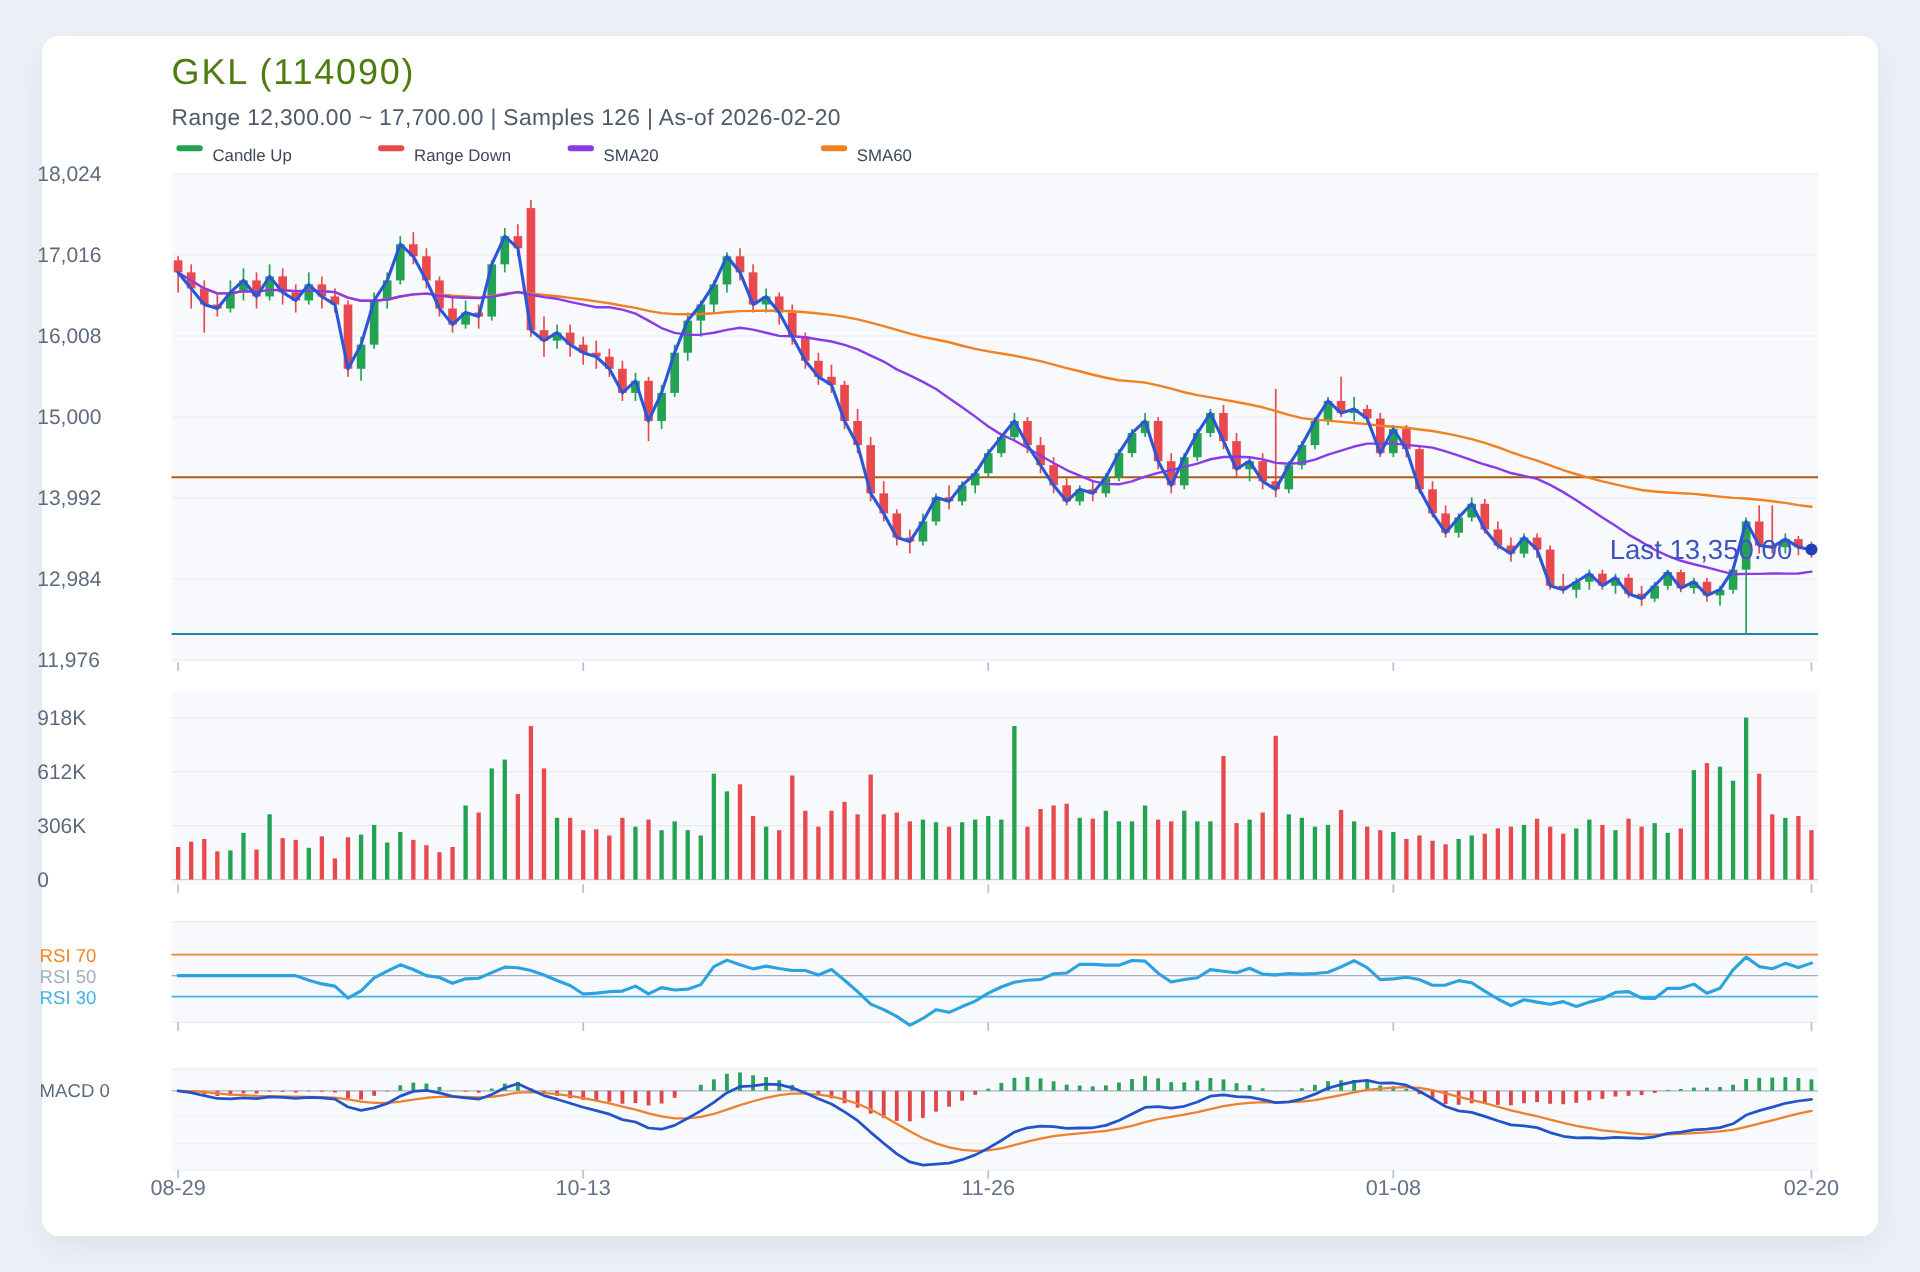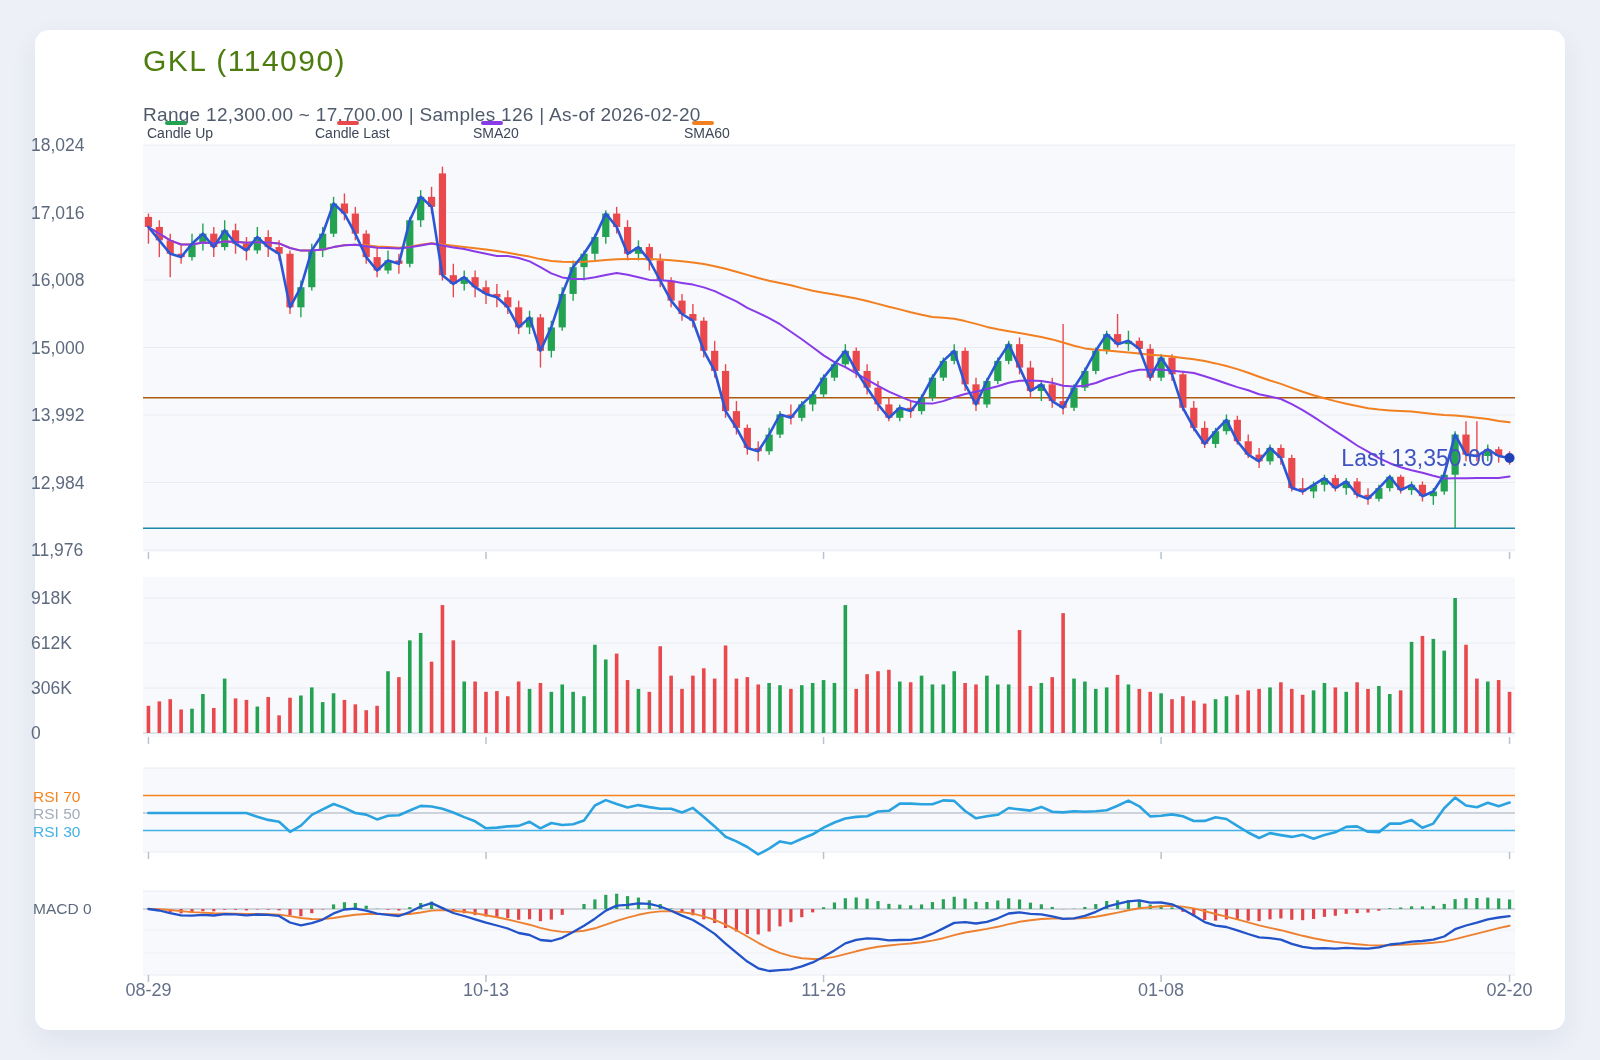--- a/index.html
+++ b/index.html
@@ -1,42 +1,42 @@
 <!DOCTYPE html>
 <html><head>
 <meta charset="utf-8">
 <style>
   html,body{margin:0;padding:0;width:1600px;height:1060px;background:#edf0f7;overflow:hidden;
             font-family:"Liberation Sans", sans-serif;}
   .card{position:absolute;left:35px;top:30px;width:1530px;height:1000px;background:#ffffff;
         border-radius:14px;box-shadow:0 10px 28px rgba(30,45,90,0.07);}
   .title{position:absolute;left:143px;top:44px;font-size:30px;color:#4d7c0f;letter-spacing:1.5px;font-weight:400;}
-  .subtitle{position:absolute;left:143px;top:88px;font-size:19px;color:#4f5a6b;letter-spacing:0.3px;margin-top:16px;}
+  .subtitle{position:absolute;left:143px;top:88px;font-size:19px;color:#4f5a6b;letter-spacing:0.3px;}
   .legend{position:absolute;left:0;top:121px;width:1600px;height:20px;}
-  .legend-item{position:absolute;top:0;height:20px;display:flex;align-items:center;flex-direction:column;}
+  .legend-item{position:absolute;top:0;height:20px;display:flex;align-items:flex-start;}
   .swatch{display:inline-block;width:22px;height:5px;border-radius:2.5px;margin-right:8px;}
   .legend-label{font-size:14px;color:#3e4757;}
   svg{position:absolute;left:0;top:0;}
 </style>
 </head>
 <body>
 
 <div class="card"></div>
 
 <div class="title">GKL (114090)</div>
 <div class="subtitle">Range 12,300.00 ~ 17,700.00 | Samples 126 | As-of 2026-02-20</div>
 
 <div class="legend">
   <span class="legend-item" style="left:147px">
     <span class="swatch" style="background: rgb(35, 163, 82);"></span>
     <span class="legend-label">Candle Up</span>
   </span>
   <span class="legend-item" style="left:315px">
     <span class="swatch" style="background: rgb(233, 73, 77);"></span>
-    <span class="legend-label">Candle Last</span>
+    <span class="legend-label">Range Down</span>
   </span>
   <span class="legend-item" style="left:473px">
     <span class="swatch" style="background: rgb(138, 59, 232);"></span>
     <span class="legend-label">SMA20</span>
   </span>
   <span class="legend-item" style="left:684px">
     <span class="swatch" style="background: rgb(242, 128, 33);"></span>
     <span class="legend-label">SMA60</span>
   </span>
 </div>

